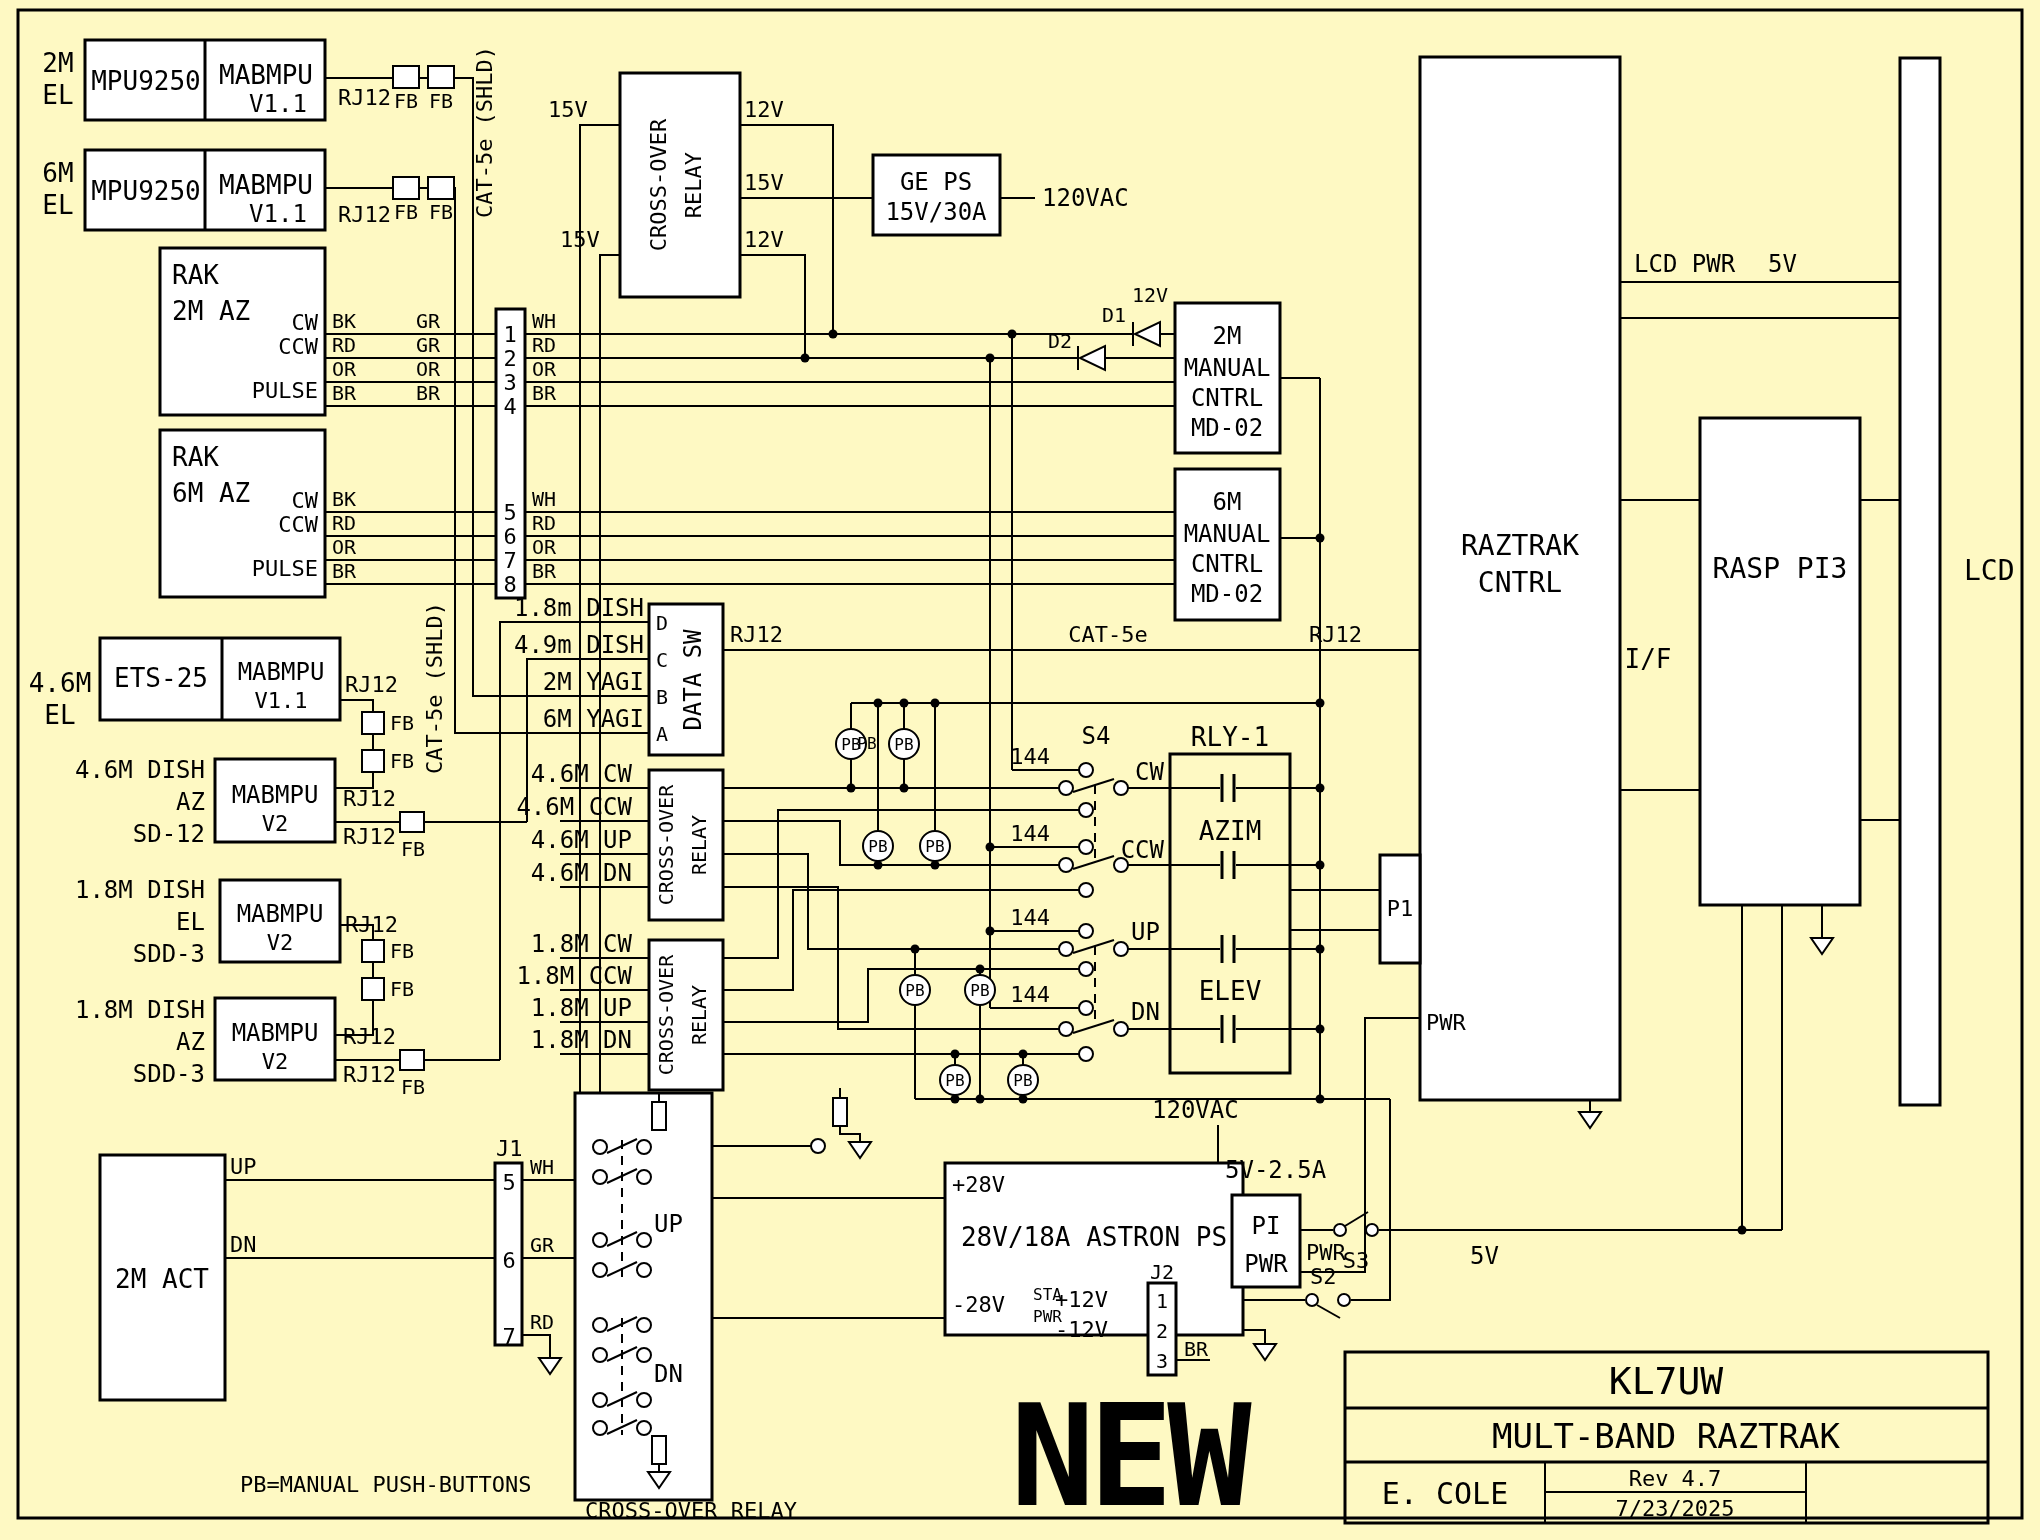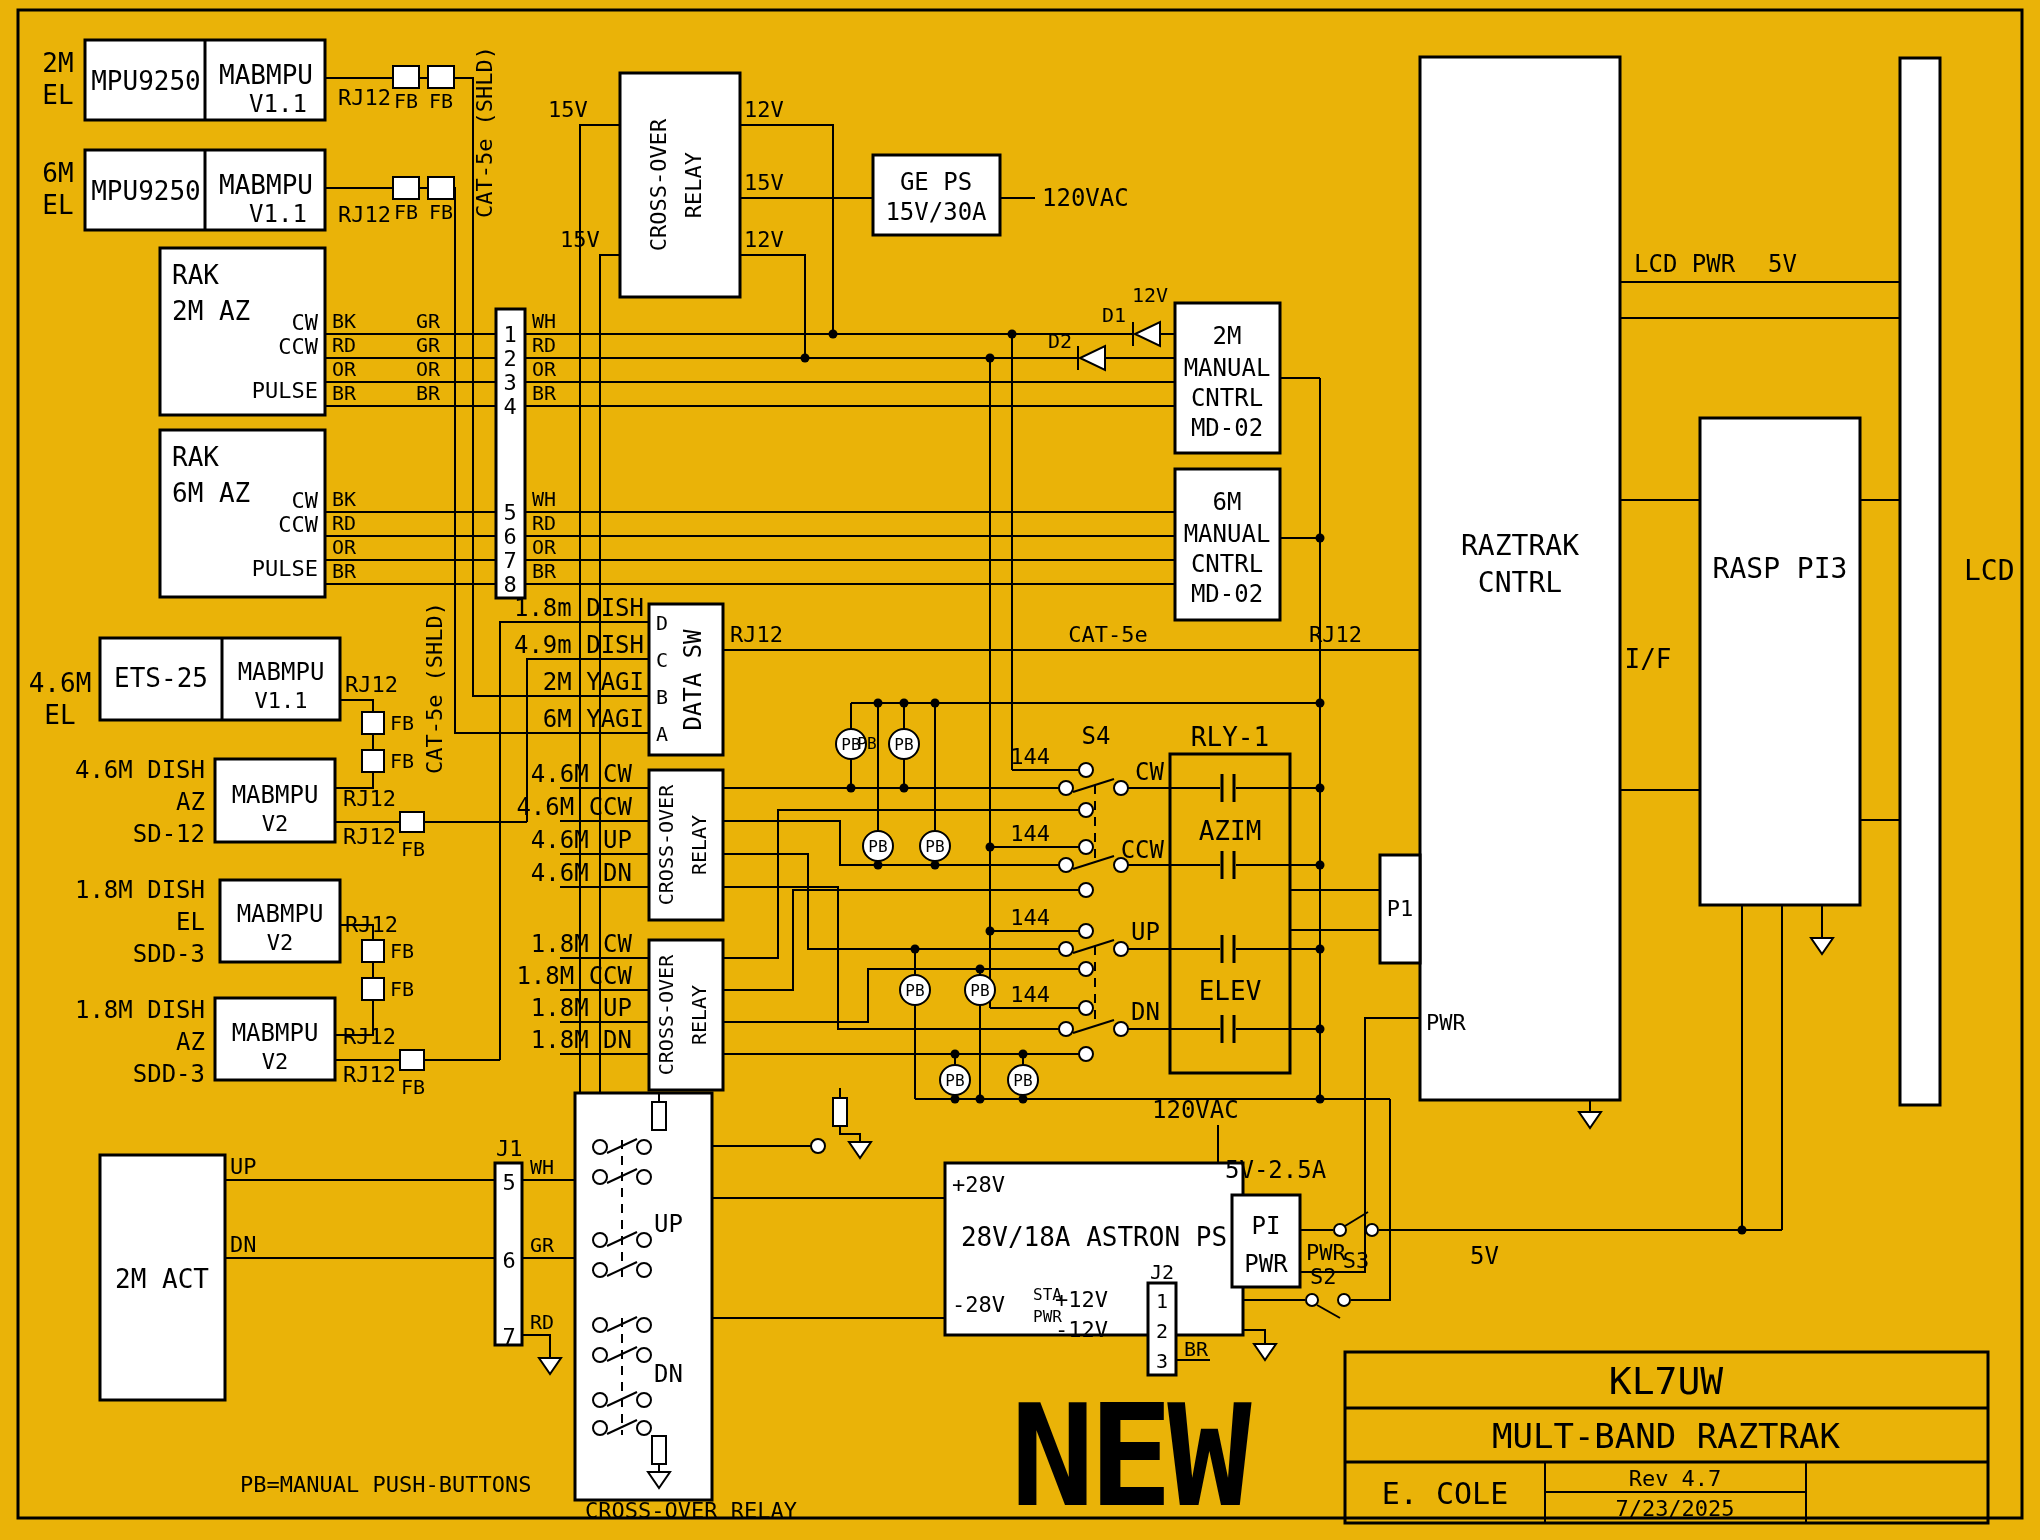--- a/index.html
+++ b/index.html
@@ -1,16 +1,16 @@
 <!DOCTYPE html>
 <html><head>
 <meta charset="utf-8">
 <style>
   html,body{margin:0;padding:0;background:#fff}
-  #page{position:relative;width:2040px;height:1540px;background:#eab308;font-family:"DejaVu Sans Mono",monospace}
+  #page{position:relative;width:2040px;height:1540px;background:#fef9c3;font-family:"DejaVu Sans Mono",monospace}
   svg{position:absolute;left:0;top:0}
   .w{stroke:#000;stroke-width:2;fill:none}
   .w3{stroke:#000;stroke-width:3;fill:none}
   .bx{fill:#fff;stroke:#000;stroke-width:3}
   .bxn{fill:none;stroke:#000;stroke-width:3}
   .bxt{fill:#fff;stroke:#000;stroke-width:2}
   .dash{stroke:#000;stroke-width:2;fill:none;stroke-dasharray:9 7}
   .dot{fill:#000;stroke:none}
   .oc{fill:#fff;stroke:#000;stroke-width:2}
   text{fill:#000;font-family:"DejaVu Sans Mono",monospace}

